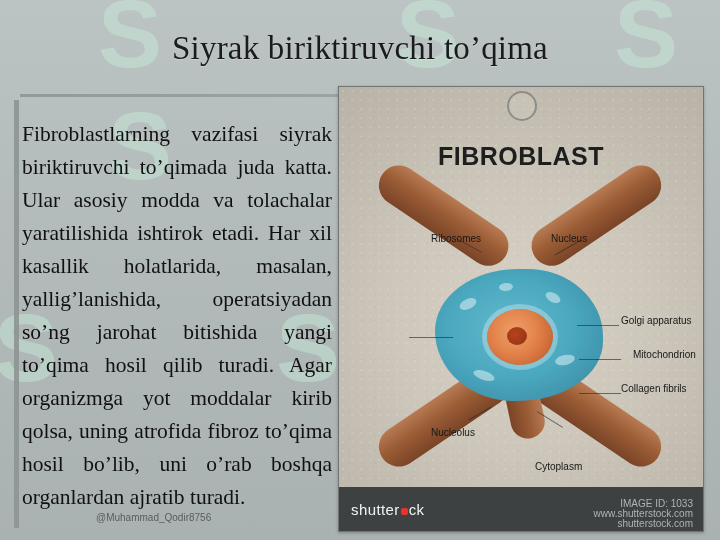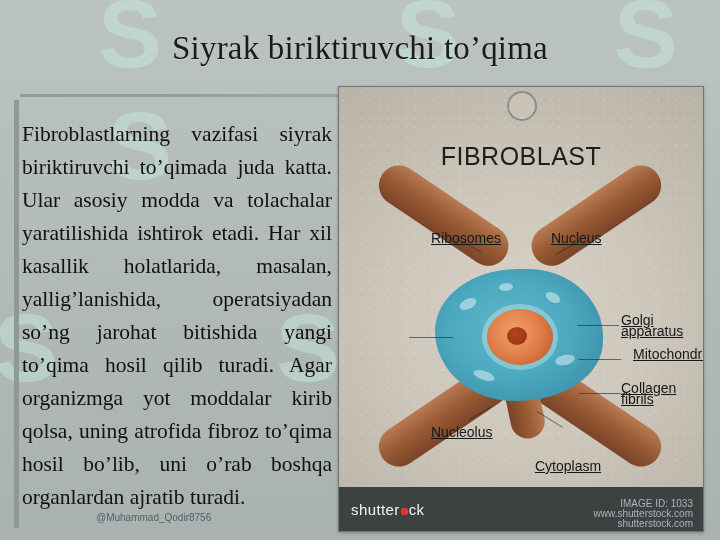--- a/index.html
+++ b/index.html
@@ -111,21 +111,21 @@
     background-size: 9px 9px, 13px 13px;
     background-position: 0 0, 4px 6px;
     opacity: 0.5;
   }
   .fig-title {
     position: absolute;
     left: 0; top: 55px;
     width: 364px;
     text-align: center;
     font-family: "Liberation Sans", sans-serif;
-    font-weight: normal;
+    font-weight: bold;
     font-size: 25px;
     letter-spacing: 0.5px;
     color: #1d1f1f;
   }
   
   .cell-core {
     position: absolute;
     left: 96px; top: 182px;
     width: 168px; height: 132px;
     background: radial-gradient(ellipse at 45% 45%, #63b9cc 0%, #4aa8bf 48%, #3f93ab 78%, #35809a 100%);
@@ -165,25 +165,24 @@
   }
   .o1 { left: 120px; top: 212px; width: 18px; height: 10px; transform: rotate(-25deg); }
   .o2 { left: 134px; top: 284px; width: 22px; height: 9px; transform: rotate(18deg); }
   .o3 { left: 216px; top: 268px; width: 20px; height: 10px; transform: rotate(-12deg); }
   .o4 { left: 206px; top: 206px; width: 16px; height: 9px; transform: rotate(30deg); }
   .o5 { left: 160px; top: 196px; width: 14px; height: 8px; transform: rotate(-5deg); }
 
   .lbl {
     position: absolute;
     font-family: "Liberation Sans", sans-serif;
-    font-size: 14px;
+    font-size: 10px;
     color: #16181a;
     line-height: 11px;
     white-space: pre-line;
-    text-decoration: underline;
   }
   .leader {
     position: absolute;
     background: #2b2f31;
     height: 1px;
     opacity: 0.65;
   }
   .fig-top-badge {
     position: absolute;
     left: 168px; top: 4px;

